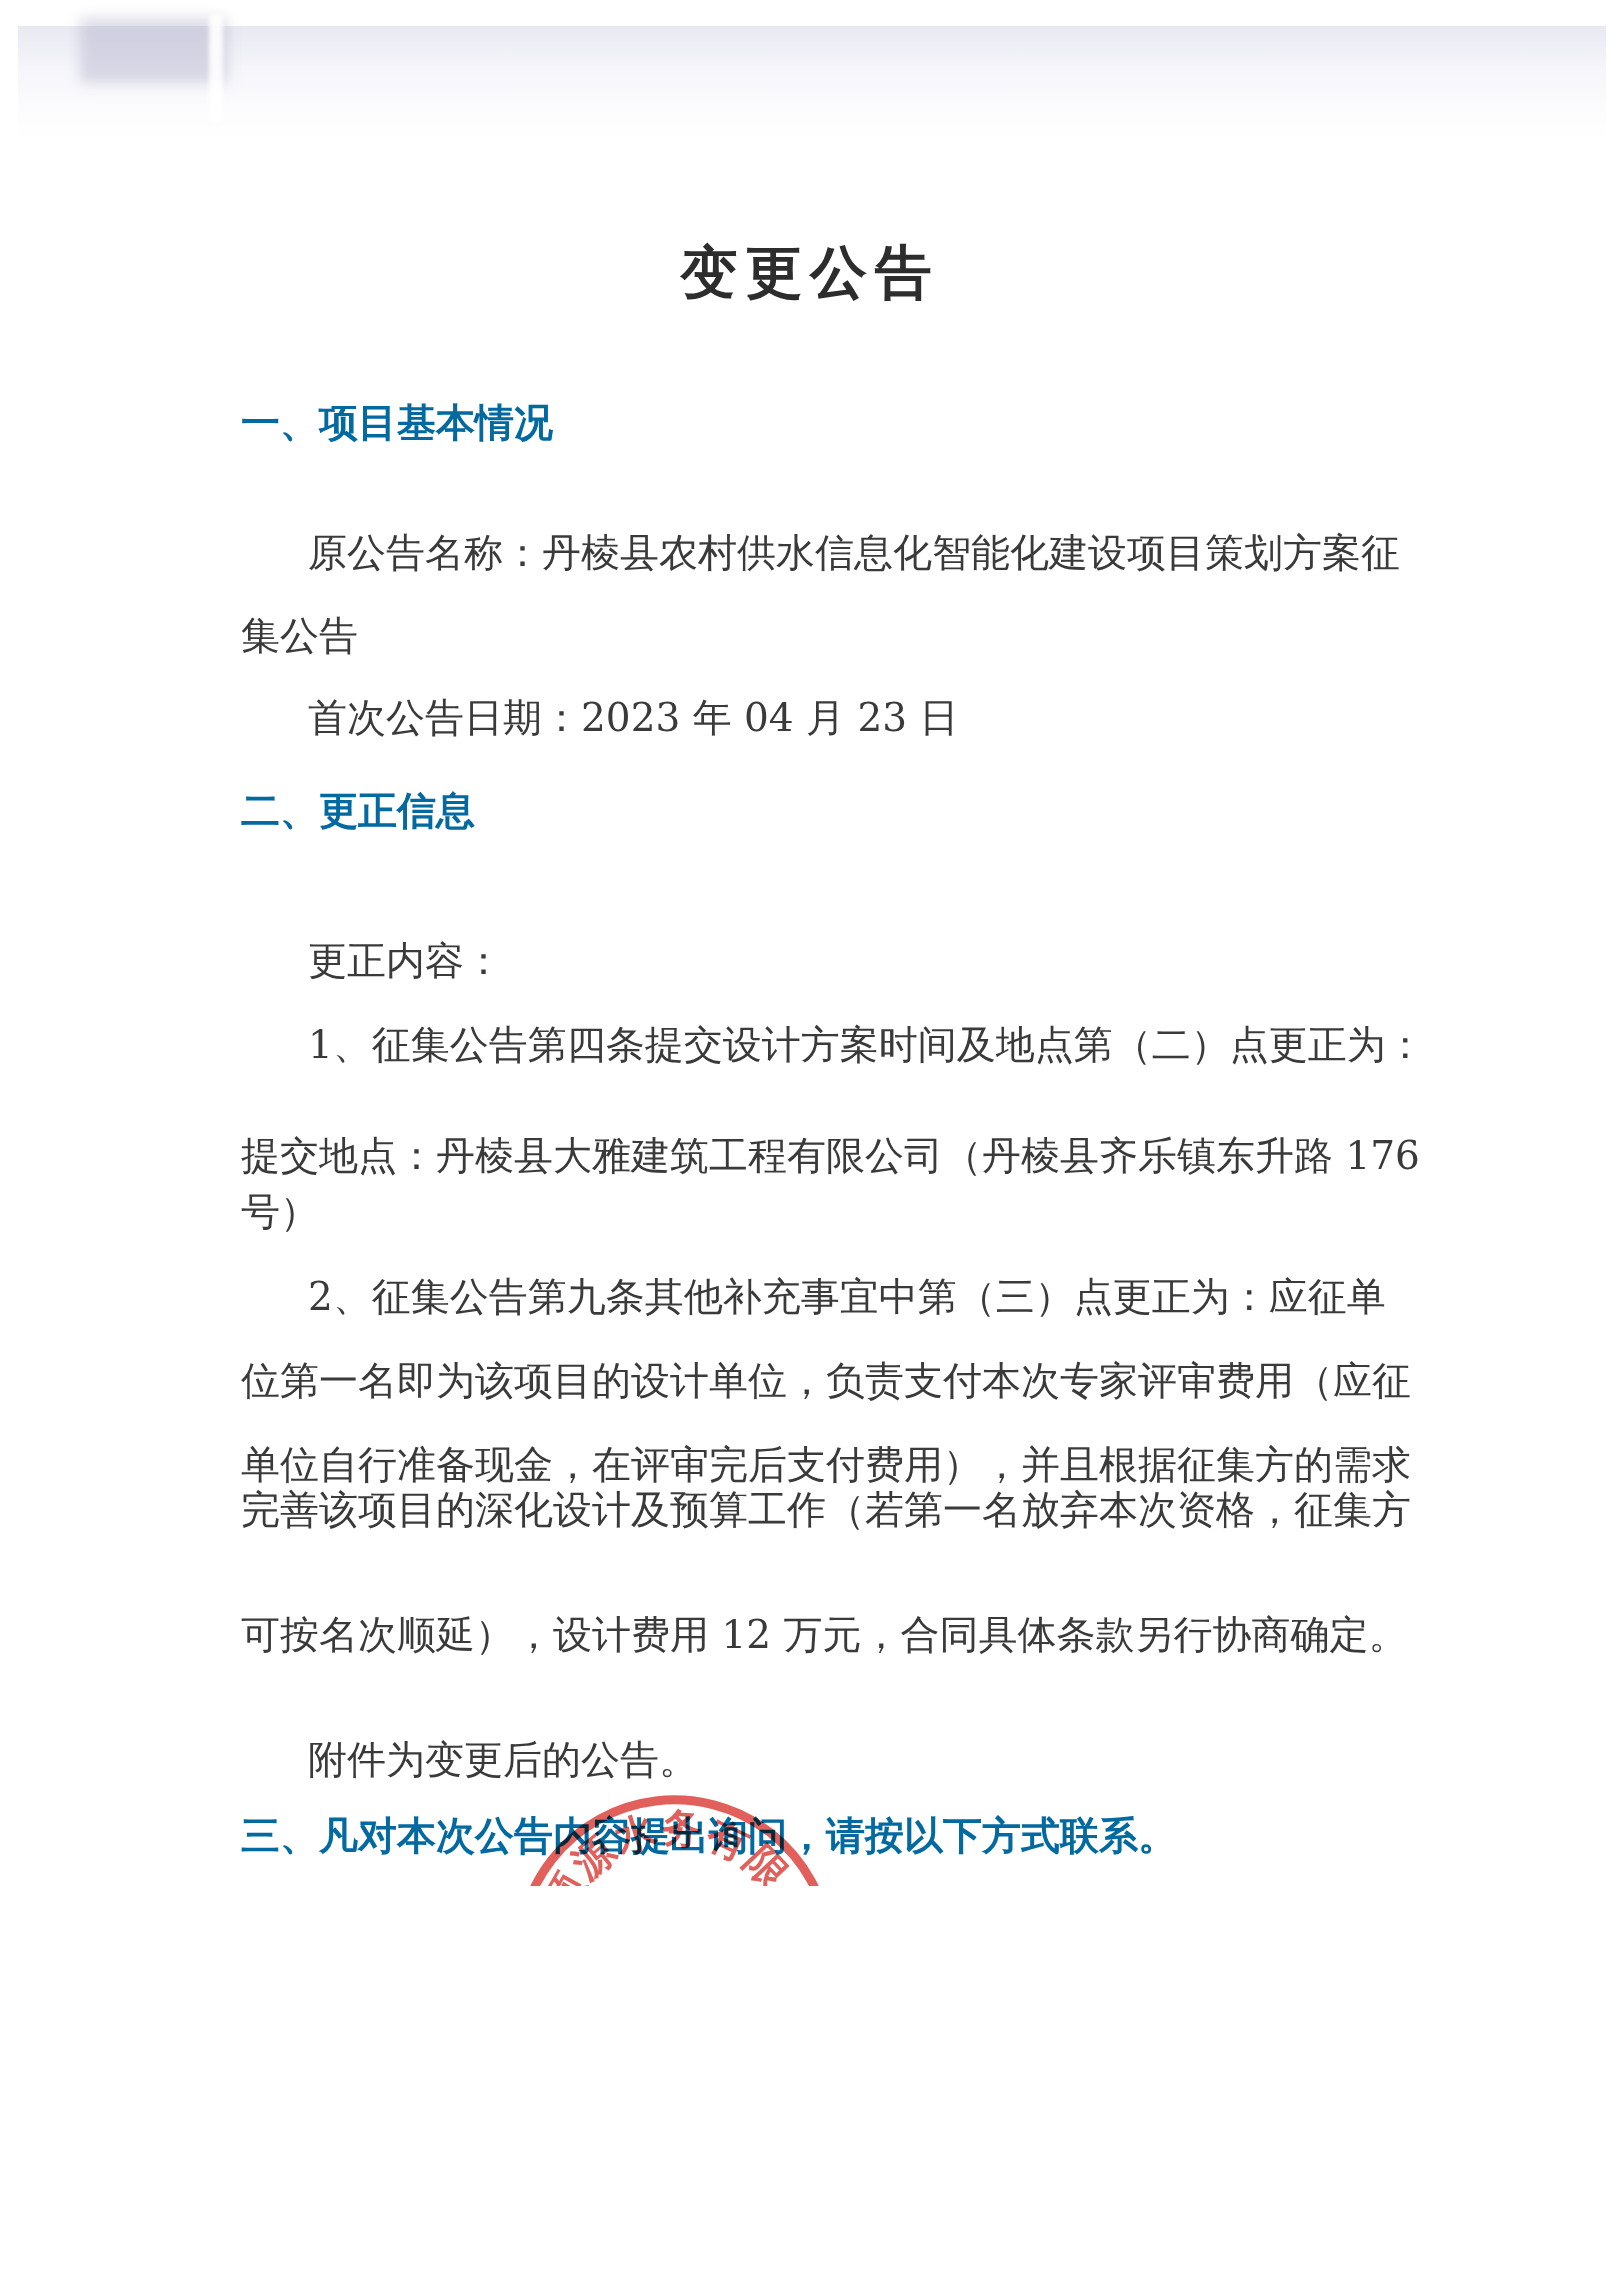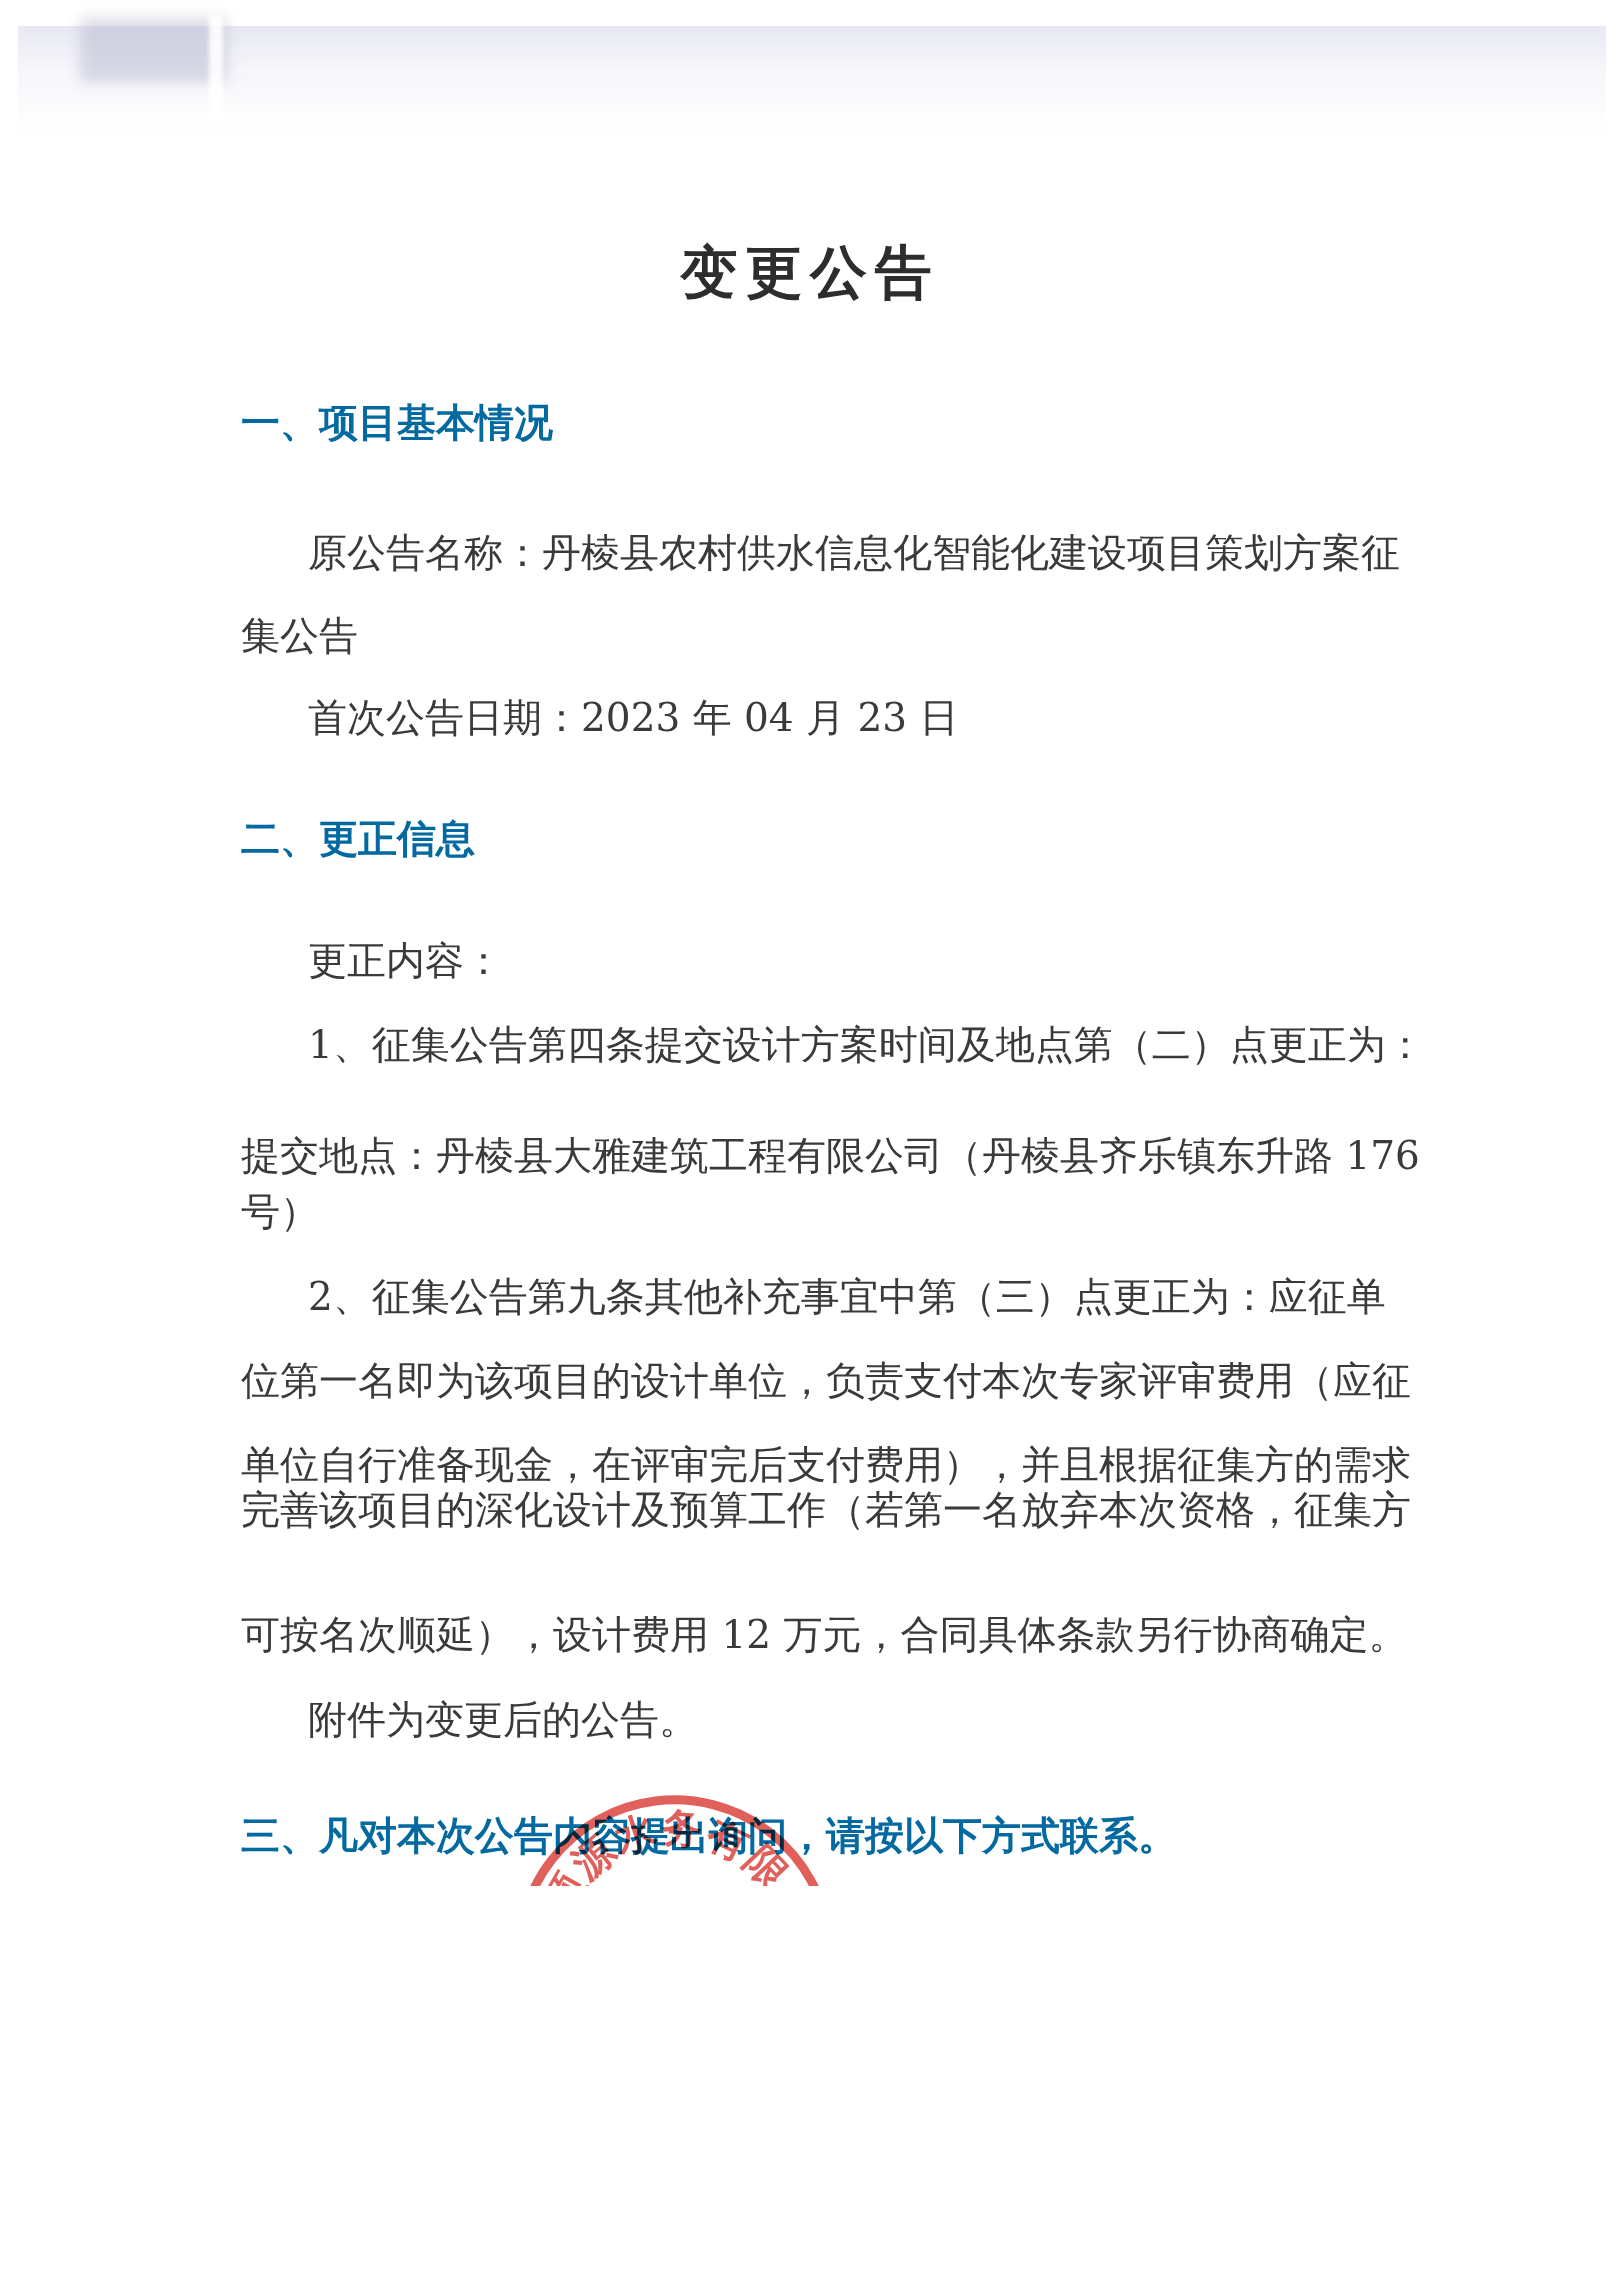--- a/index.html
+++ b/index.html
@@ -98,31 +98,31 @@
   <div class="artifact-corner"></div>
   <div class="artifact-slit"></div>
 
   <h1 class="doc-title">变更公告</h1>
 
   <div class="heading" style="top:396px">一、项目基本情况</div>
   <div class="line indent" style="top:519px">原公告名称：丹棱县农村供水信息化智能化建设项目策划方案征</div>
   <div class="line" style="top:602px">集公告</div>
   <div class="line indent" style="top:684px">首次公告日期：2023 年 04 月 23 日</div>
 
-  <div class="heading" style="top:812px">二、更正信息</div>
+  <div class="heading" style="top:784px">二、更正信息</div>
   <div class="line indent" style="top:927px">更正内容：</div>
   <div class="line indent" style="top:1011px">1、征集公告第四条提交设计方案时间及地点第（二）点更正为：</div>
   <div class="line" style="top:1122px">提交地点：丹棱县大雅建筑工程有限公司（丹棱县齐乐镇东升路 176</div>
   <div class="line" style="top:1178px">号）</div>
   <div class="line indent" style="top:1263px">2、征集公告第九条其他补充事宜中第（三）点更正为：应征单</div>
   <div class="line" style="top:1431px">单位自行准备现金，在评审完后支付费用），并且根据征集方的需求</div>
   <div class="line" style="top:1347px">位第一名即为该项目的设计单位，负责支付本次专家评审费用（应征</div>
   <div class="line" style="top:1476px">完善该项目的深化设计及预算工作（若第一名放弃本次资格，征集方</div>
   <div class="line" style="top:1601px">可按名次顺延），设计费用 12 万元，合同具体条款另行协商确定。</div>
-  <div class="line indent" style="top:1686px">附件为变更后的公告。</div>
+  <div class="line indent" style="top:1726px">附件为变更后的公告。</div>
 
   <div class="heading" style="top:1809px">三、凡对本次公告内容提出询问，请按以下方式联系。</div>
   <div class="line indent-contact" style="top:1941px">名　　称：四川顺源水务有限公司</div>
 
   <div class="stamp">
     <svg viewBox="0 0 340 340" xmlns="http://www.w3.org/2000/svg">
       <defs>
         <path id="seal-top-arc" d="M 60 203.6 A 115 115 0 1 1 280 203.6" fill="none"></path>
         <path id="seal-bottom-arc" d="M 95.7 236.9 A 100 100 0 0 0 244.3 236.9" fill="none"></path>
       </defs>

